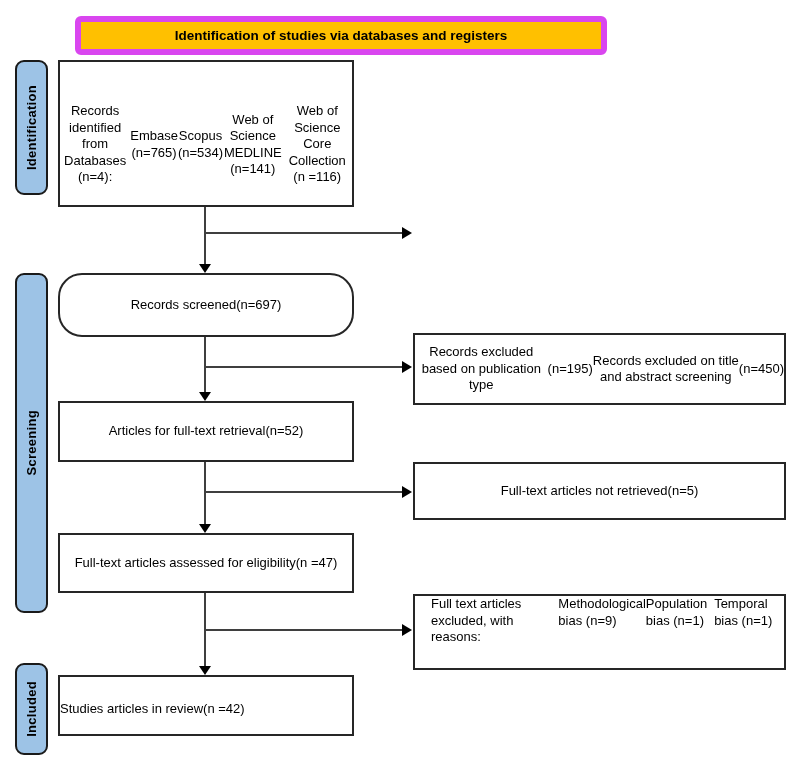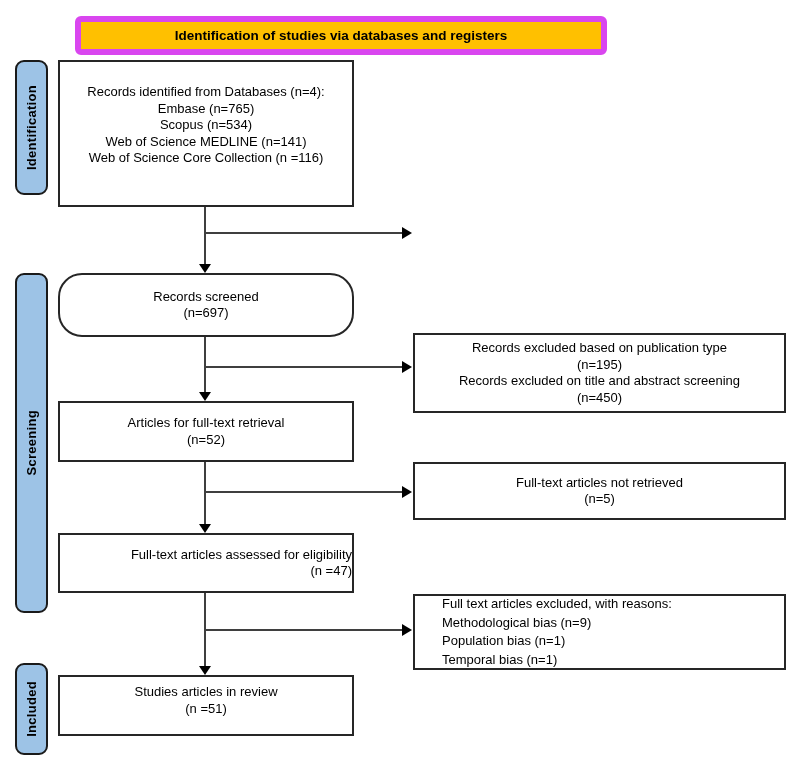--- a/index.html
+++ b/index.html
@@ -35,27 +35,27 @@
     font-weight: bold; font-size: 13px;
     letter-spacing: 0.3px;
     white-space: nowrap;
   }
   .fbox {
     position: absolute;
     background: #ffffff;
     border: 2px solid #262626;
     box-sizing: border-box;
     font-size: 13px; line-height: 16.5px;
-    display: flex; flex-direction: column;
+    display: flex; 
   }
   .main-col { left: 58px; width: 296px; }
   .side-col { left: 413px; width: 373px; }
   .txt-center { text-align: center; align-items: center; justify-content: center; }
   .txt-top { text-align: center; align-items: center; justify-content: flex-start; }
-  .txt-left { text-align: left; align-items: flex-start; justify-content: space-between; padding-left: 27px; padding-right: 6px; }
+  .txt-left { text-align: left; align-items: flex-start; justify-content: space-between; padding-left: 16px; padding-right: 6px; }
   .vline {
     position: absolute;
     width: 2px;
     background: #3f3f3f;
     left: 204px;
   }
   .hline {
     position: absolute;
     height: 1.5px;
     background: #3f3f3f;
@@ -109,32 +109,32 @@
   <div class="fbox main-col txt-center" style="top:273px; height:64px;border-radius:24px;">
     <div>Records screened</div>
     <div>(n=697)</div>
   </div>
 
   <div class="fbox main-col txt-center" style="top:401px; height:61px;">
     <div>Articles for full-text retrieval</div>
     <div>(n=52)</div>
   </div>
 
-  <div class="fbox main-col txt-center" style="top:533px; height:60px;align-items:flex-end;">
+  <div class="fbox main-col txt-center" style="top:533px; height:60px;">
     <div>Full-text articles assessed for eligibility</div>
     <div>(n =47)</div>
   </div>
 
   <div class="fbox main-col txt-top" style="top:675px; height:61px; padding-top:7px;">
     <div>Studies articles in review</div>
-    <div>(n =51)</div>
+    <div>(n =42)</div>
   </div>
 
 
-  <div class="fbox side-col txt-center" style="top:333px; height:80px;">
+  <div class="fbox side-col txt-center" style="top:333px; height:72px;">
     <div>Records excluded based on publication type</div>
     <div>(n=195)</div>
     <div>Records excluded on title and abstract screening</div>
     <div>(n=450)</div>
   </div>
 
   <div class="fbox side-col txt-center" style="top:462px; height:58px;">
     <div>Full-text articles not retrieved</div>
     <div>(n=5)</div>
   </div>

